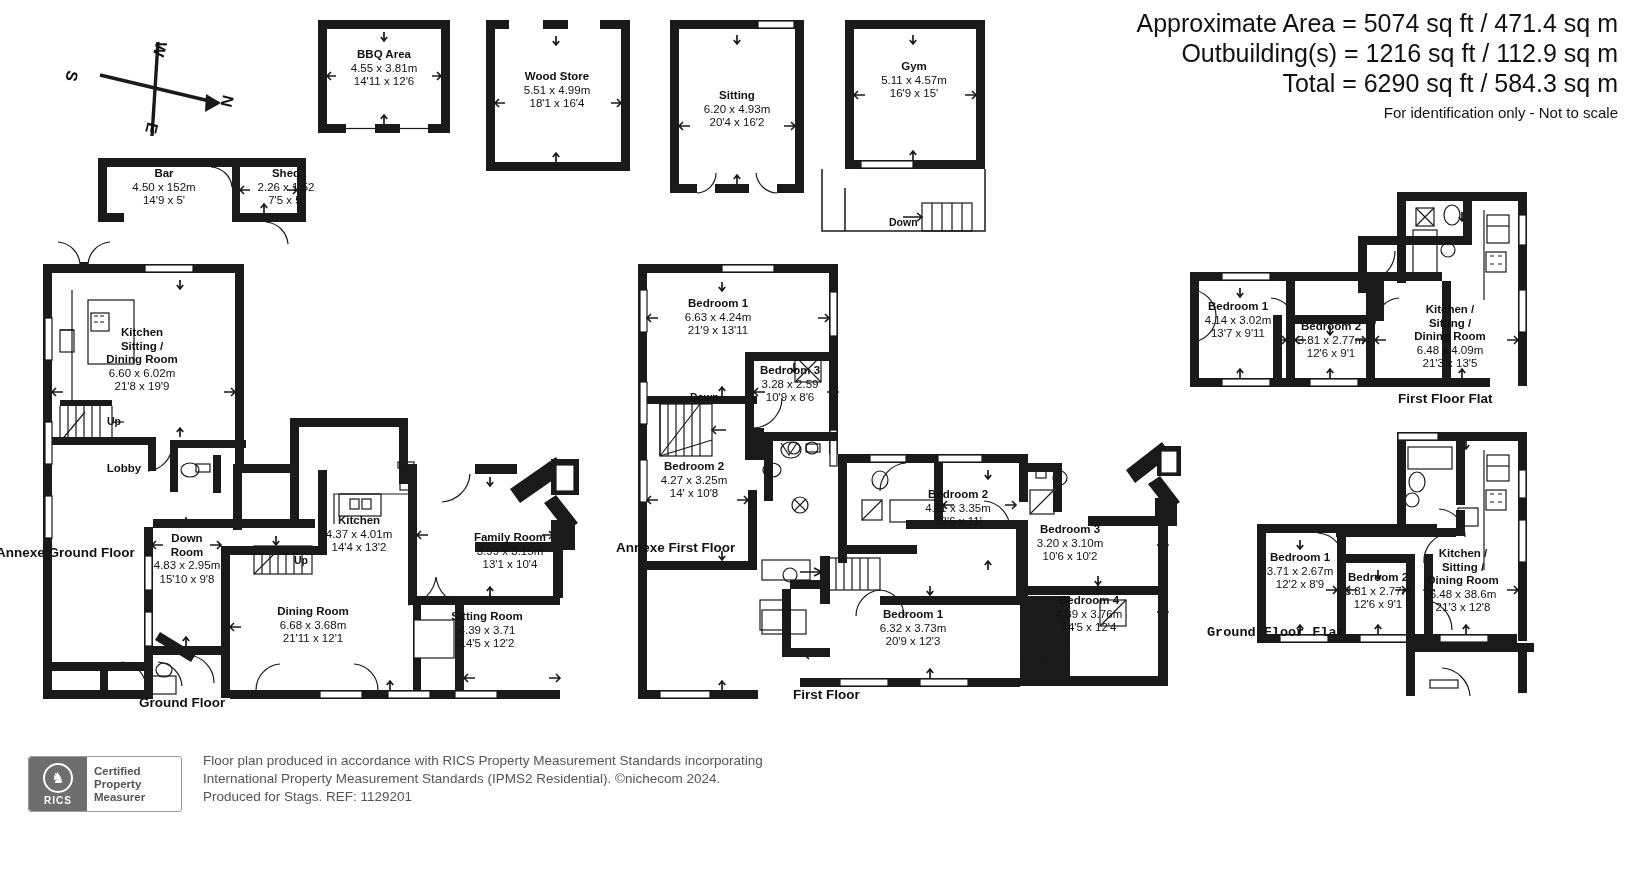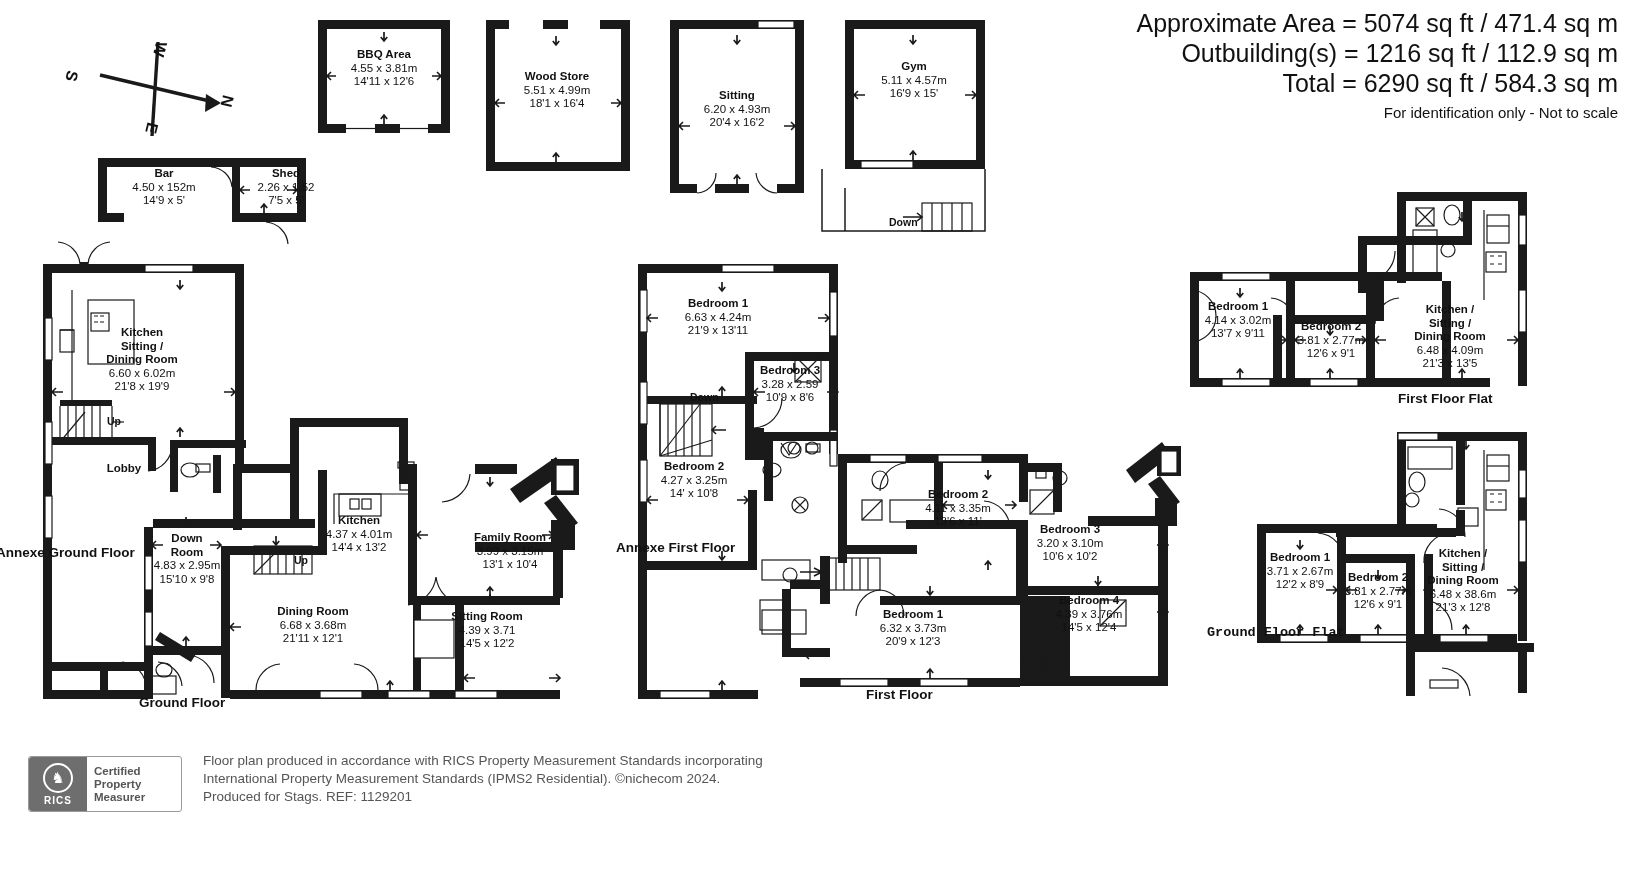--- a/index.html
+++ b/index.html
@@ -593,21 +593,21 @@
     <div class="rmName">Bedroom 4</div>
     <div class="rmDim">4.39 x 3.76m</div>
     <div class="rmDim">14'5 x 12'4</div>
   </div>
   <div class="rmLabel" style="left:913px;top:608px;transform:translateX(-50%);">
     <div class="rmName">Bedroom 1</div>
     <div class="rmDim">6.32 x 3.73m</div>
     <div class="rmDim">20'9 x 12'3</div>
   </div>
   <div class="floorTitle" style="left:616px;top:540px;">Annexe First Floor</div>
-  <div class="floorTitle" style="left:866px;top:687px;">First Floor</div>
+  <div class="floorTitle" style="left:793px;top:687px;">First Floor</div>
 
   <div class="rmLabel" style="left:1238px;top:300px;transform:translateX(-50%);">
     <div class="rmName">Bedroom 1</div>
     <div class="rmDim">4.14 x 3.02m</div>
     <div class="rmDim">13'7 x 9'11</div>
   </div>
   <div class="rmLabel" style="left:1331px;top:320px;transform:translateX(-50%);">
     <div class="rmName">Bedroom 2</div>
     <div class="rmDim">3.81 x 2.77m</div>
     <div class="rmDim">12'6 x 9'1</div>

